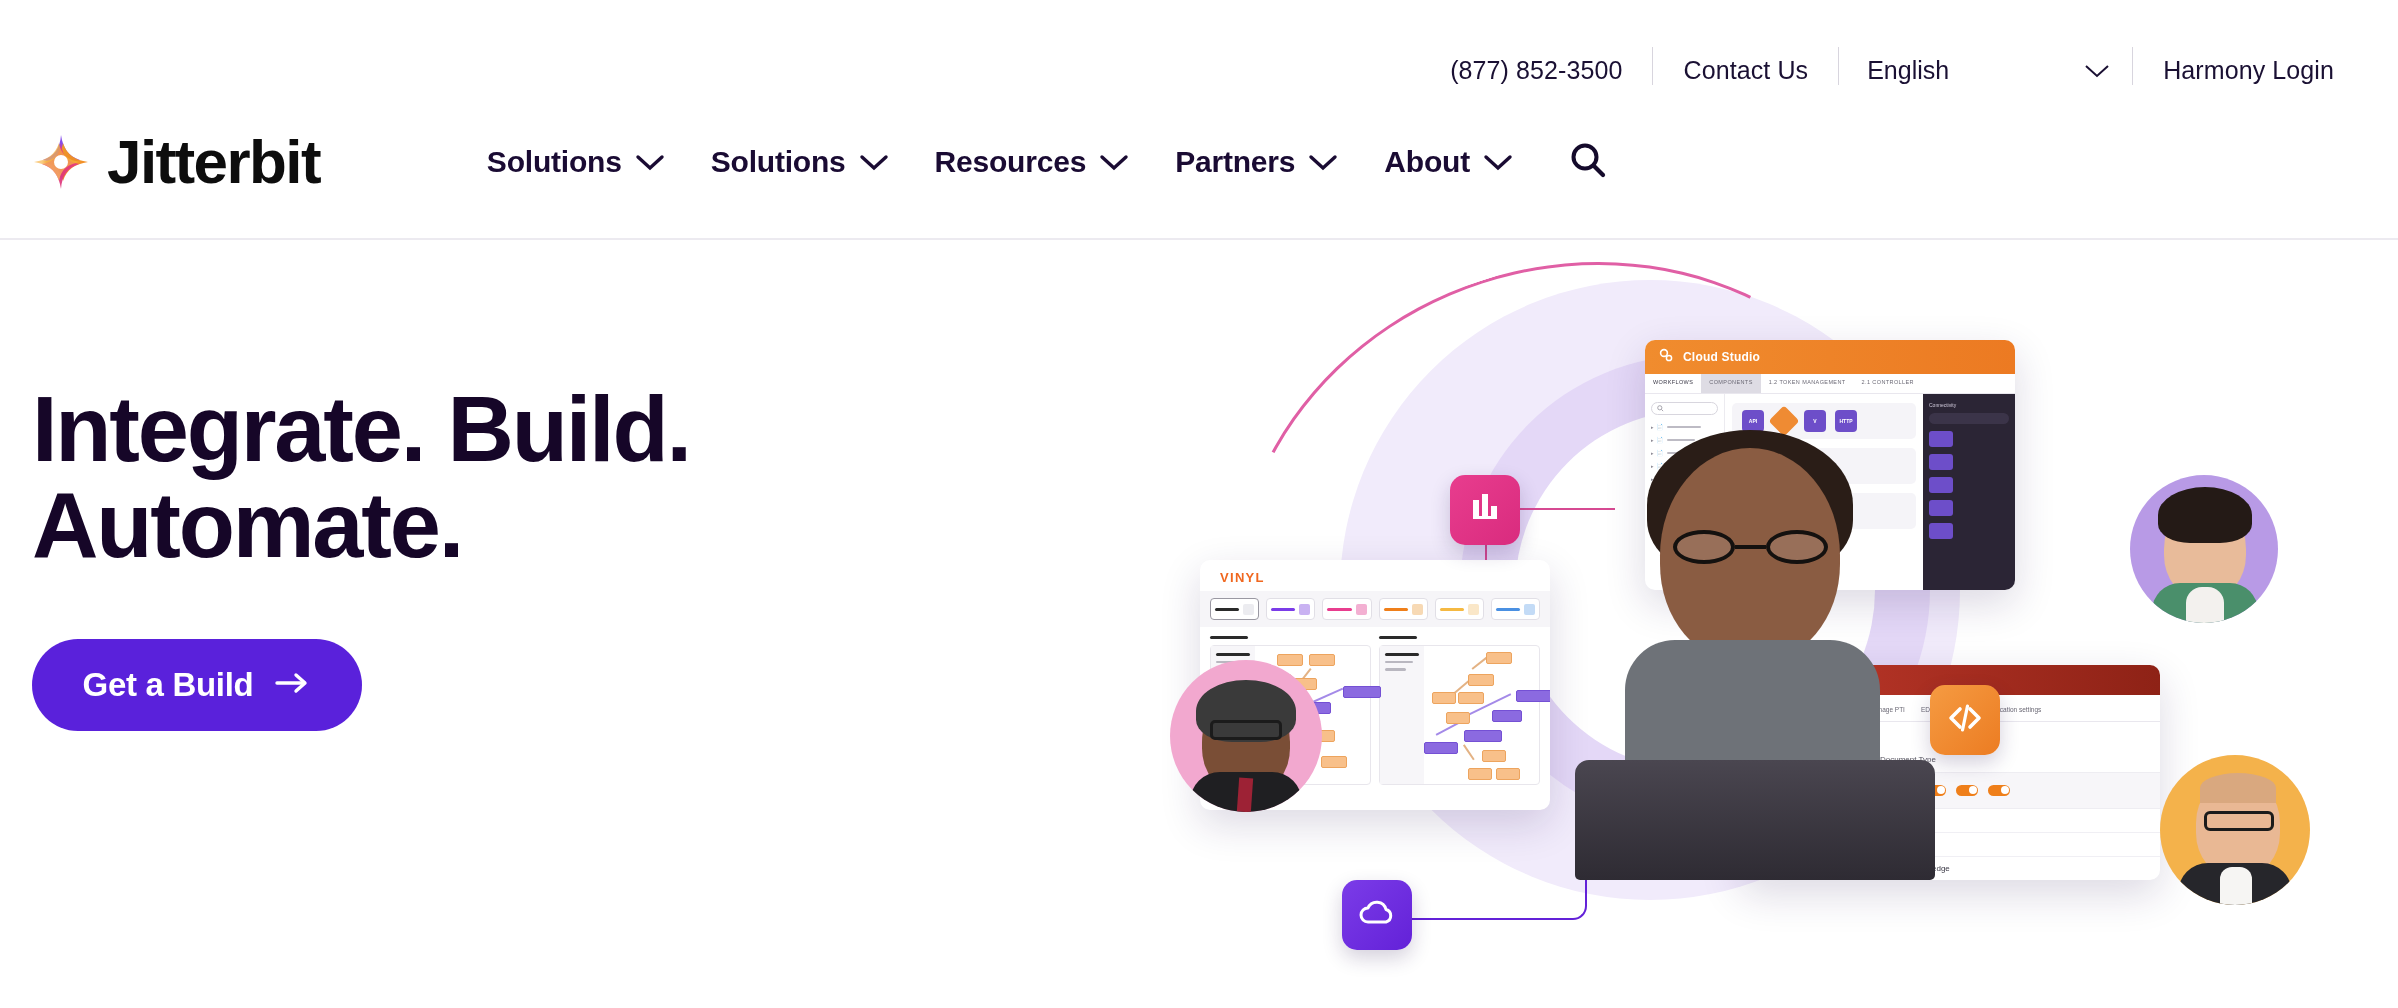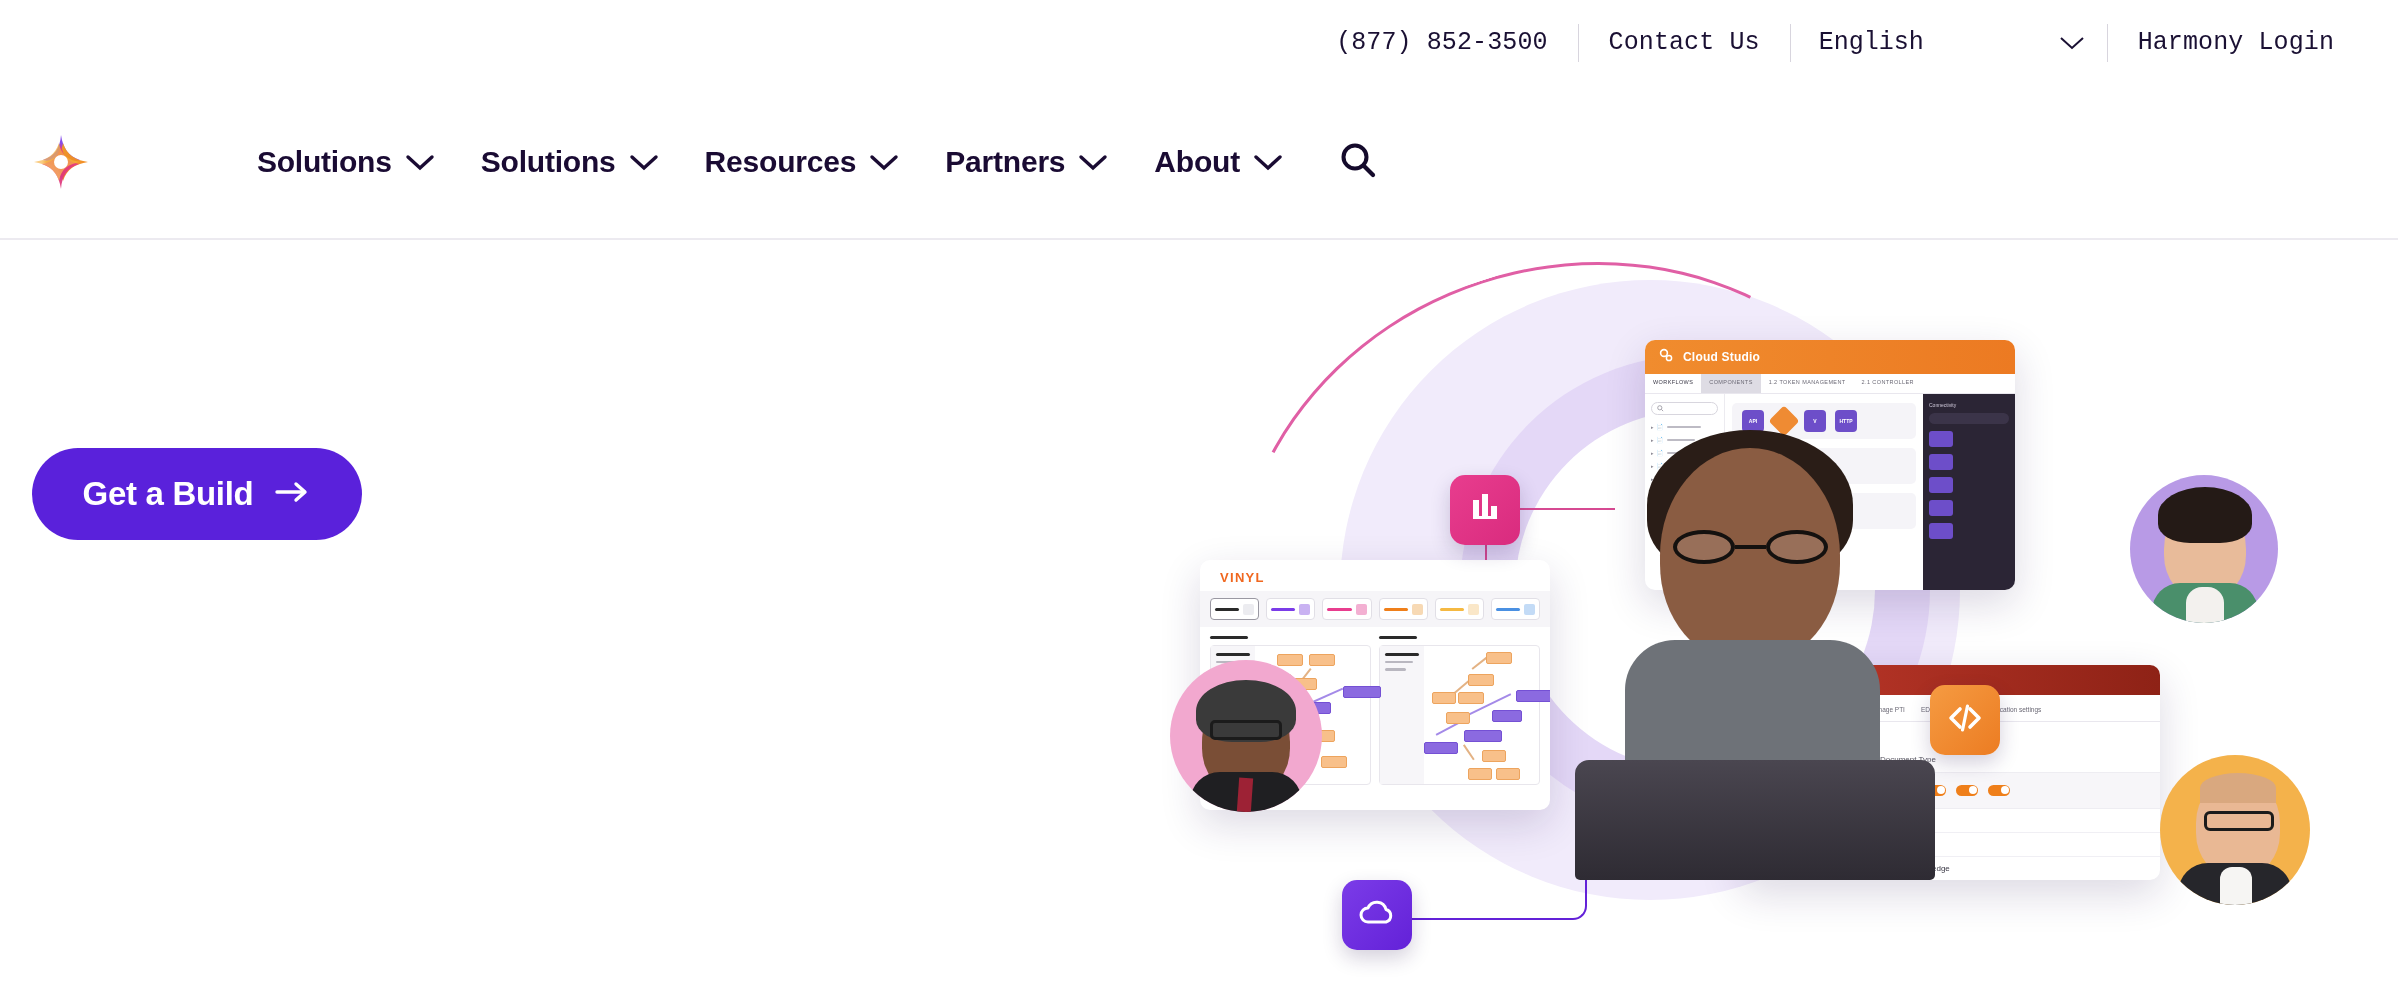--- a/index.html
+++ b/index.html
@@ -1,21 +1,21 @@
 <!DOCTYPE html>
 <html><head>
 <meta charset="utf-8">
 <style>
   * { margin:0; padding:0; box-sizing:border-box; }
   html,body { width:2398px; height:1008px; overflow:hidden; background:#ffffff;
     font-family:"Liberation Sans", sans-serif; }
 
   
-  .utility-bar { height:85px; display:flex; align-items:center; justify-content:flex-end;
-    padding-right:34px; gap:0;font-family:Liberation Mono, monospace; }
+  .utility-bar { height:85px; display:flex; align-items:flex-end; justify-content:flex-end;
+    padding-right:34px; gap:0; }
   .util-item { font-size:25px; color:#1a1033; letter-spacing:.1px; white-space:nowrap; }
   .util-link { padding:0 30px; cursor:pointer; }
   .util-phone { padding:0 30px; }
   .util-sep { width:1px; height:38px; background:#d8d5de; }
   .lang-select { display:flex; align-items:center; gap:0; padding:0 22px 0 28px; cursor:pointer; }
   .lang-label { font-size:25px; color:#1a1033; }
   .lang-spacer { width:135px; }
   .chev { display:inline-block; }
   .chev svg { display:block; }
 
@@ -211,20 +211,21 @@
               <stop offset="1" stop-color="#f5a623"></stop>
           </linearGradient>
         </defs>
         <path d="M29 2 C31 15 36 23 48 27 C36 29 31 36 29 48 C28 36 23 29 11 27 C23 23 28 15 29 2 Z" fill="url(#g1)"></path>
         <path d="M56 29 C43 31 35 36 31 48 C29 36 22 31 10 29 C22 27 29 22 31 10 C35 22 43 27 56 29 Z" fill="url(#g2)" opacity=".95"></path>
         <path d="M29 56 C27 43 22 35 10 31 C22 29 27 22 29 10 C30 22 35 29 47 31 C35 35 30 43 29 56 Z" fill="url(#g3)" opacity=".9"></path>
         <path d="M2 29 C15 27 23 22 27 10 C29 22 36 27 48 29 C36 31 29 36 27 48 C23 36 15 31 2 29 Z" fill="url(#g4)" opacity=".75"></path>
         <circle cx="29" cy="29" r="7" fill="#ffffff"></circle>
       </svg>
     </div>
+    <div class="logo-text">Jitterbit</div>
   </div>
 
   <div class="nav">
     <div class="nav-item">
       <span>Solutions</span>
       <span class="chev">
         <svg width="30" height="18" viewBox="0 0 30 18">
             <path d="M3 4 L15 15 L27 4" fill="none" stroke="#1a0b33" stroke-width="3.4" stroke-linecap="round"></path>
           </svg>
       </span>
@@ -270,20 +271,24 @@
         <line x1="25.5" y1="25.5" x2="35" y2="35" stroke="#140a2b" stroke-width="4.2" stroke-linecap="round"></line>
       </svg>
     </span>
   </div>
 
 </div>
 
 <div class="hero">
 
   <div class="hero-left">
+    <h1 class="hero-h1">
+      <span>Integrate. Build.</span><br>
+      <span>Automate.</span>
+    </h1>
     <div class="cta-solid">
       <span class="cta-solid-label">Get a Build</span>
       <span>
         <svg width="36" height="24" viewBox="0 0 36 24">
           <line x1="2" y1="12" x2="29" y2="12" stroke="#ffffff" stroke-width="3.4" stroke-linecap="round"></line>
           <path d="M21 4 L30 12 L21 20" fill="none" stroke="#ffffff" stroke-width="3.4" stroke-linecap="round" stroke-linejoin="round"></path>
         </svg>
       </span>
     </div>
   </div>

